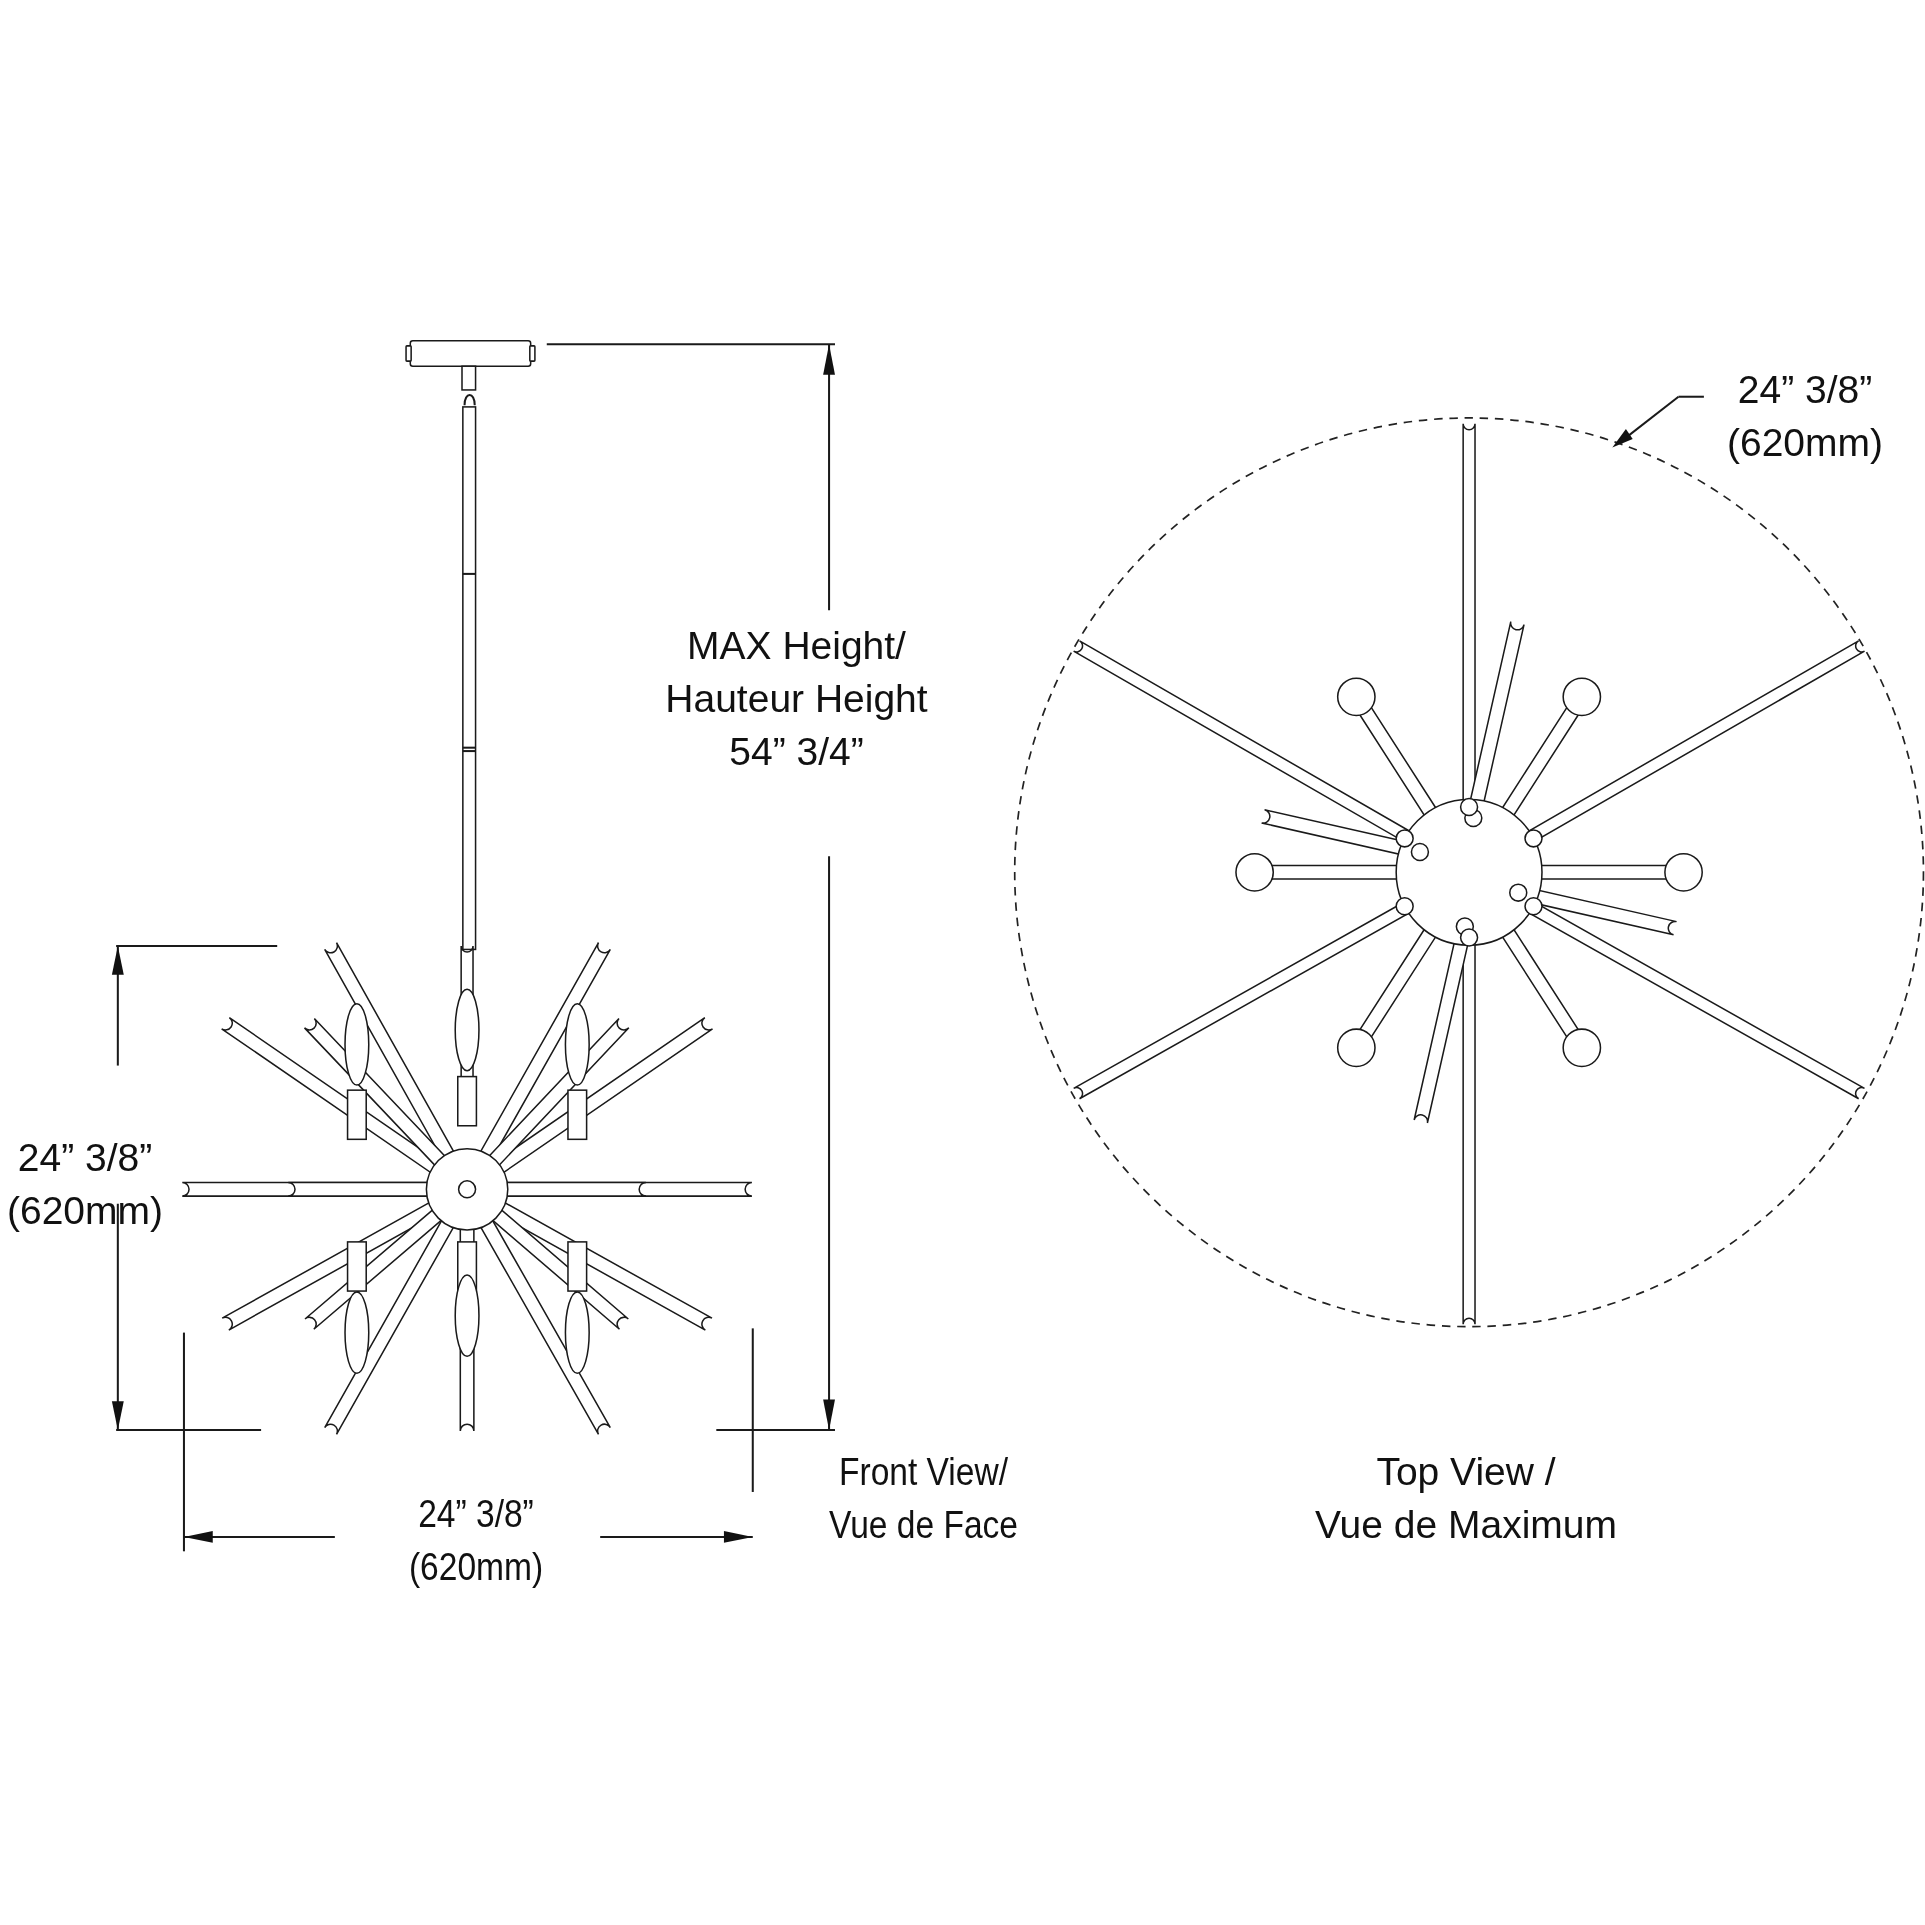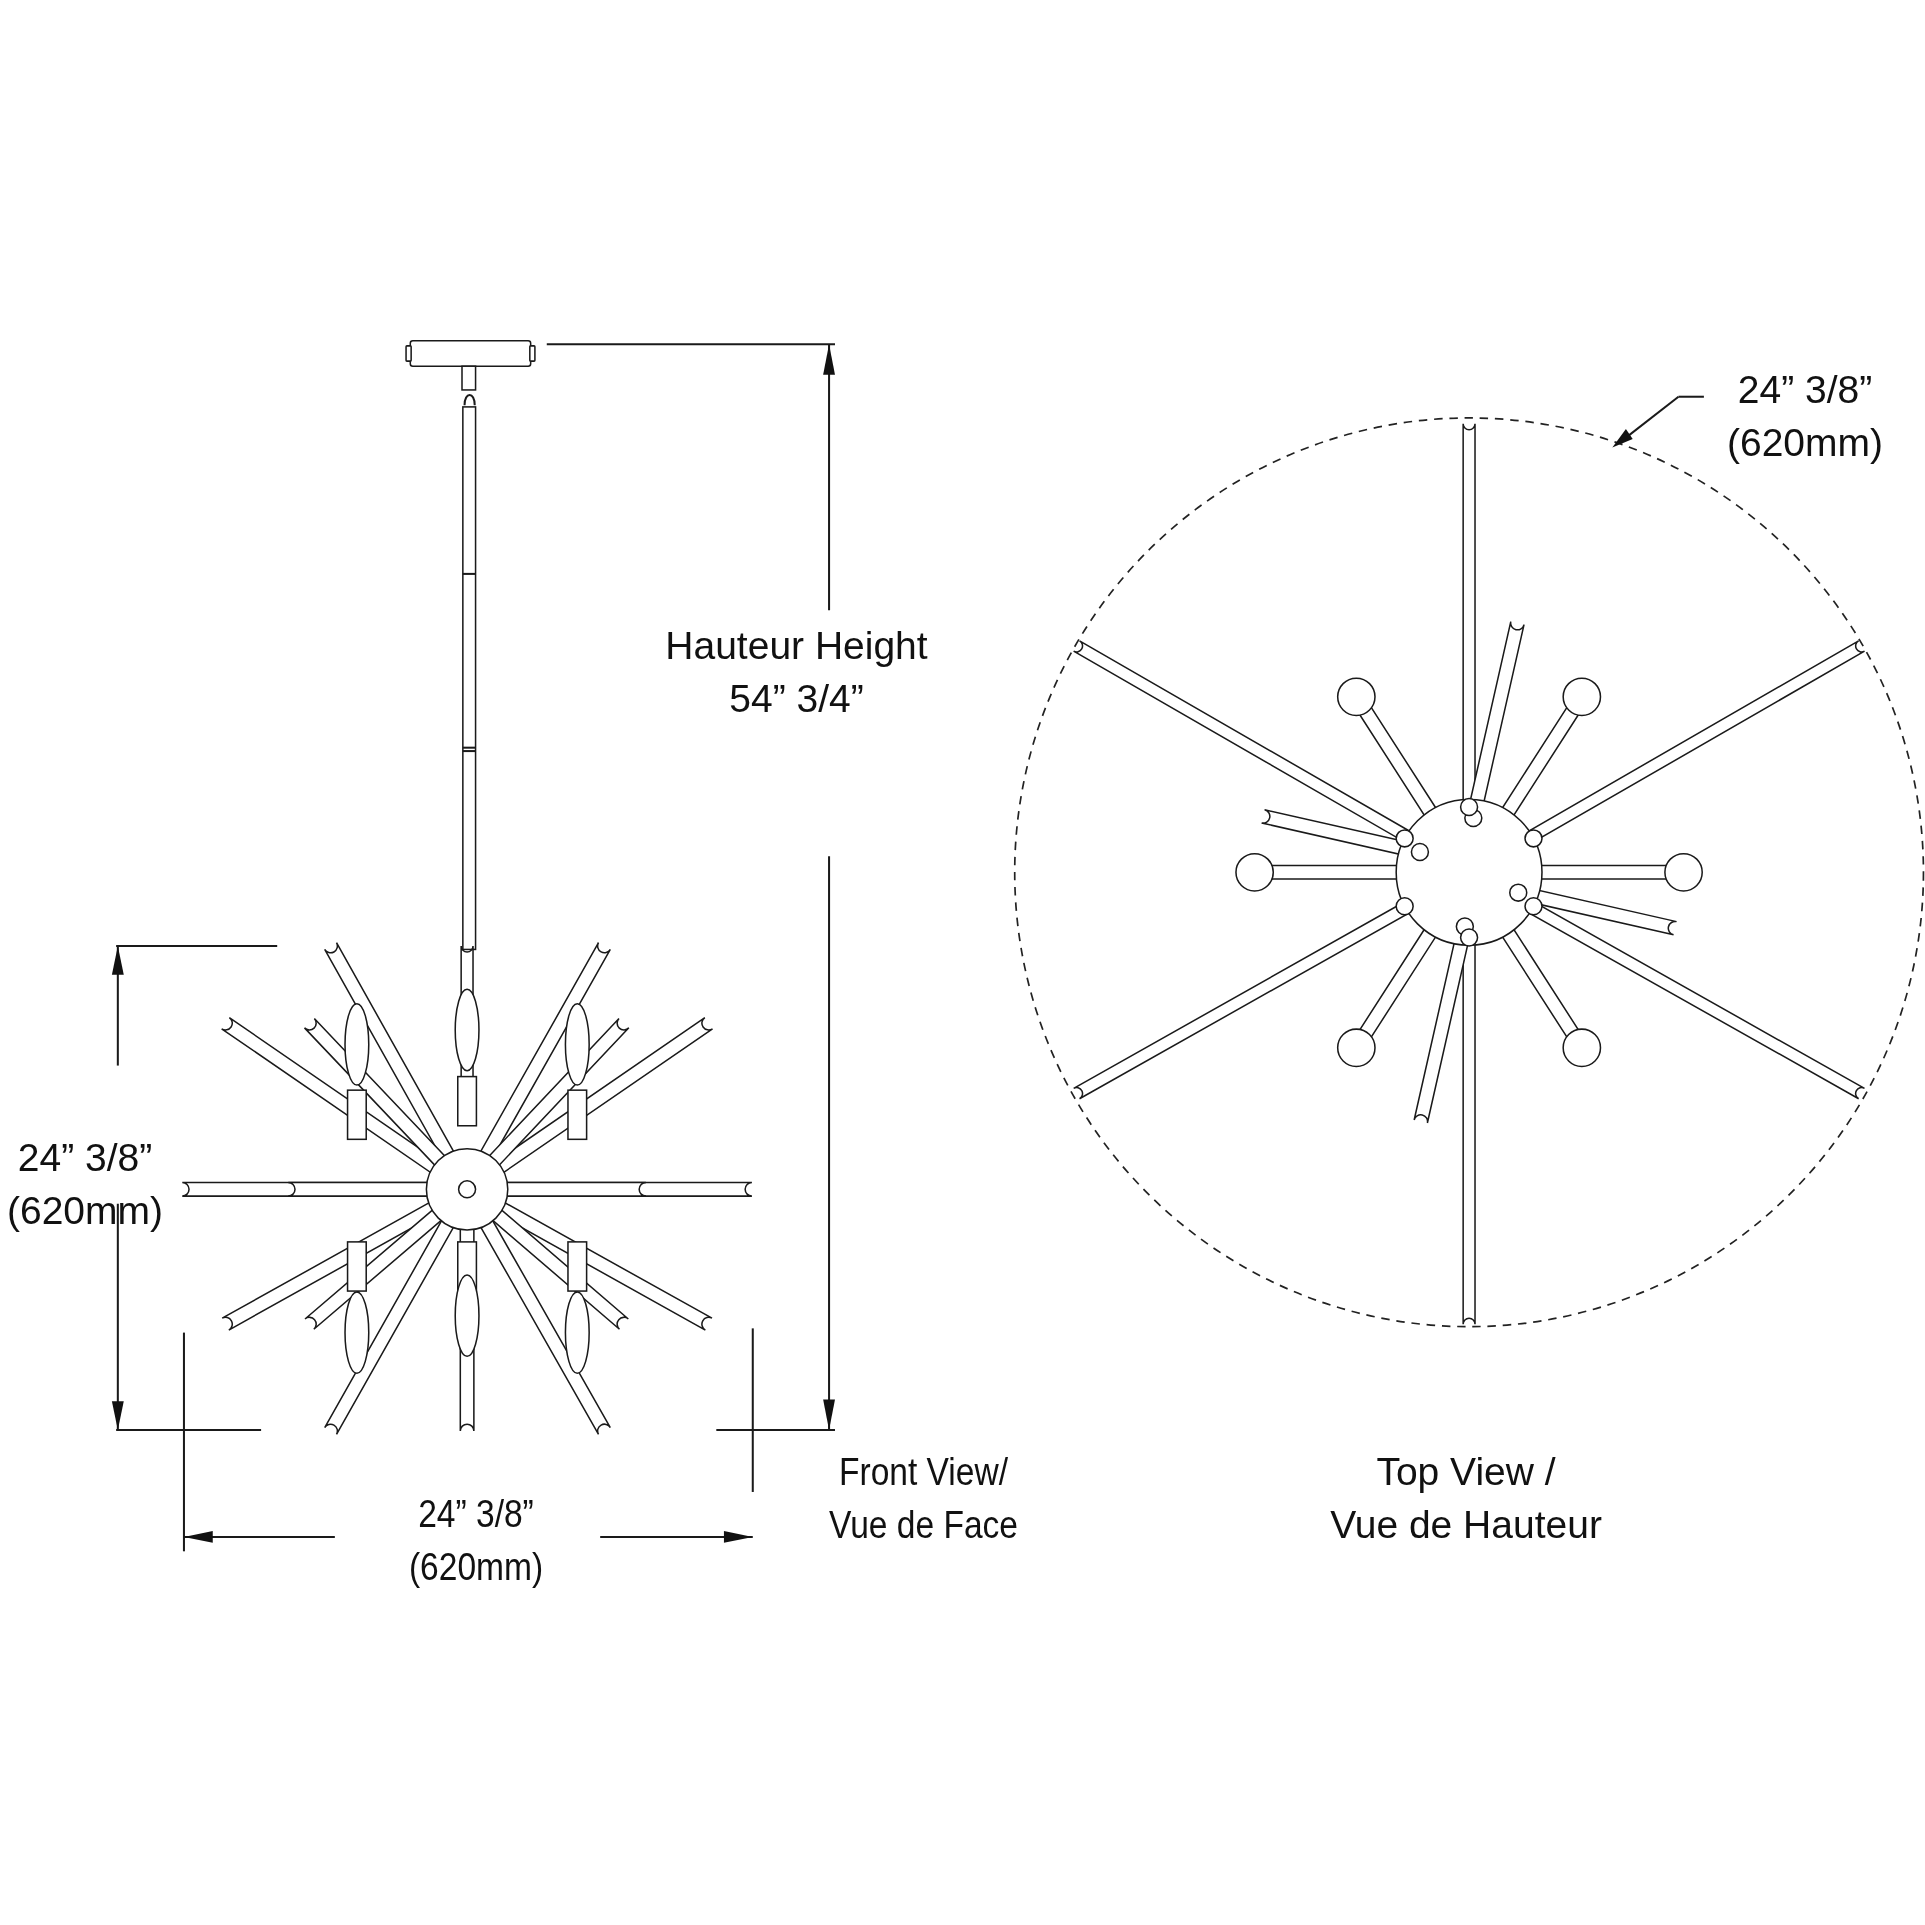--- a/index.html
+++ b/index.html
@@ -142,20 +142,21 @@
       </g>
     <g>
       <line class="ln" x1="2010" y1="468" x2="1980" y2="468"></line>
       <line class="ln" x1="1980" y1="468" x2="1912" y2="521"></line>
       <polygon class="arrow" points="1902,528 1918,506 1926,518"></polygon>
     </g>
   </g>
 </svg>
 
 <div class="label" style="left:610px; top:619px; width:373px;">
+  <span>MAX Height/</span>
   <span>Hauteur Height</span>
   <span>54” 3/4”</span>
 </div>
 
 <div class="label" style="left:0px; top:1131px; width:170px;">
   <span>24” 3/8”</span>
   <span>(620mm)</span>
 </div>
 
 <div class="label narrow" style="left:383px; top:1487px; width:186px;">
@@ -163,20 +164,20 @@
   <span>(620mm)</span>
 </div>
 
 <div class="label narrow" style="left:788px; top:1445px; width:271px;">
   <span>Front View/</span>
   <span>Vue de Face</span>
 </div>
 
 <div class="label" style="left:1305px; top:1445px; width:322px;text-align:center;">
   <span>Top View /</span>
-  <span>Vue de Hauteur</span>
+  <span>Vue de Maximum</span>
 </div>
 
 <div class="label" style="left:1712px; top:363px; width:186px;">
   <span>24” 3/8”</span>
   <span>(620mm)</span>
 </div>
 
 
 </body></html>

